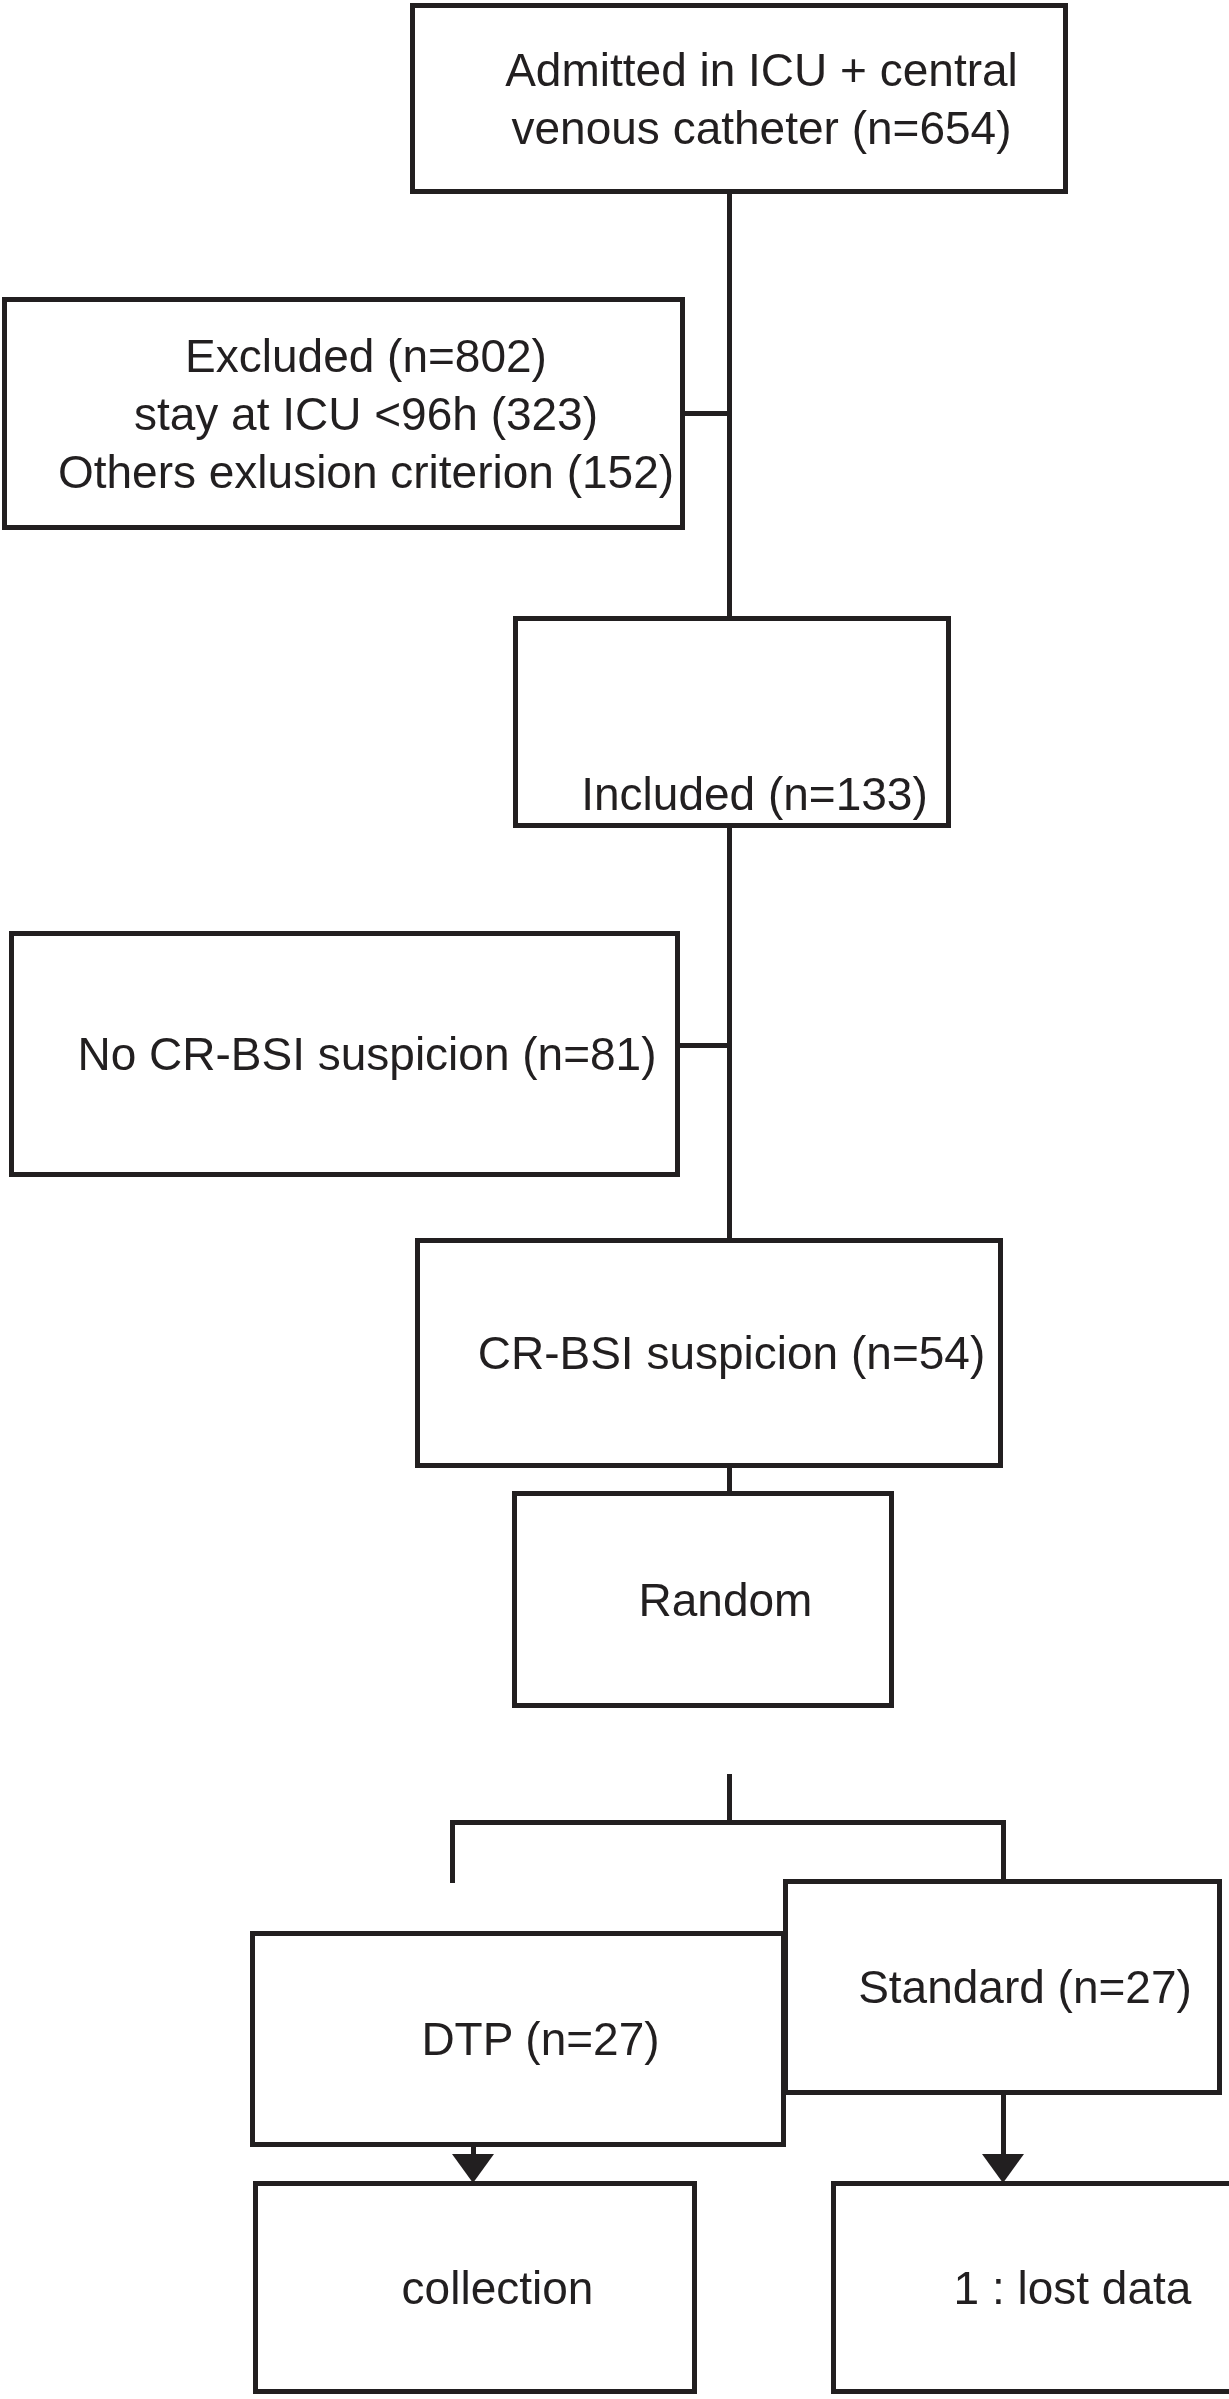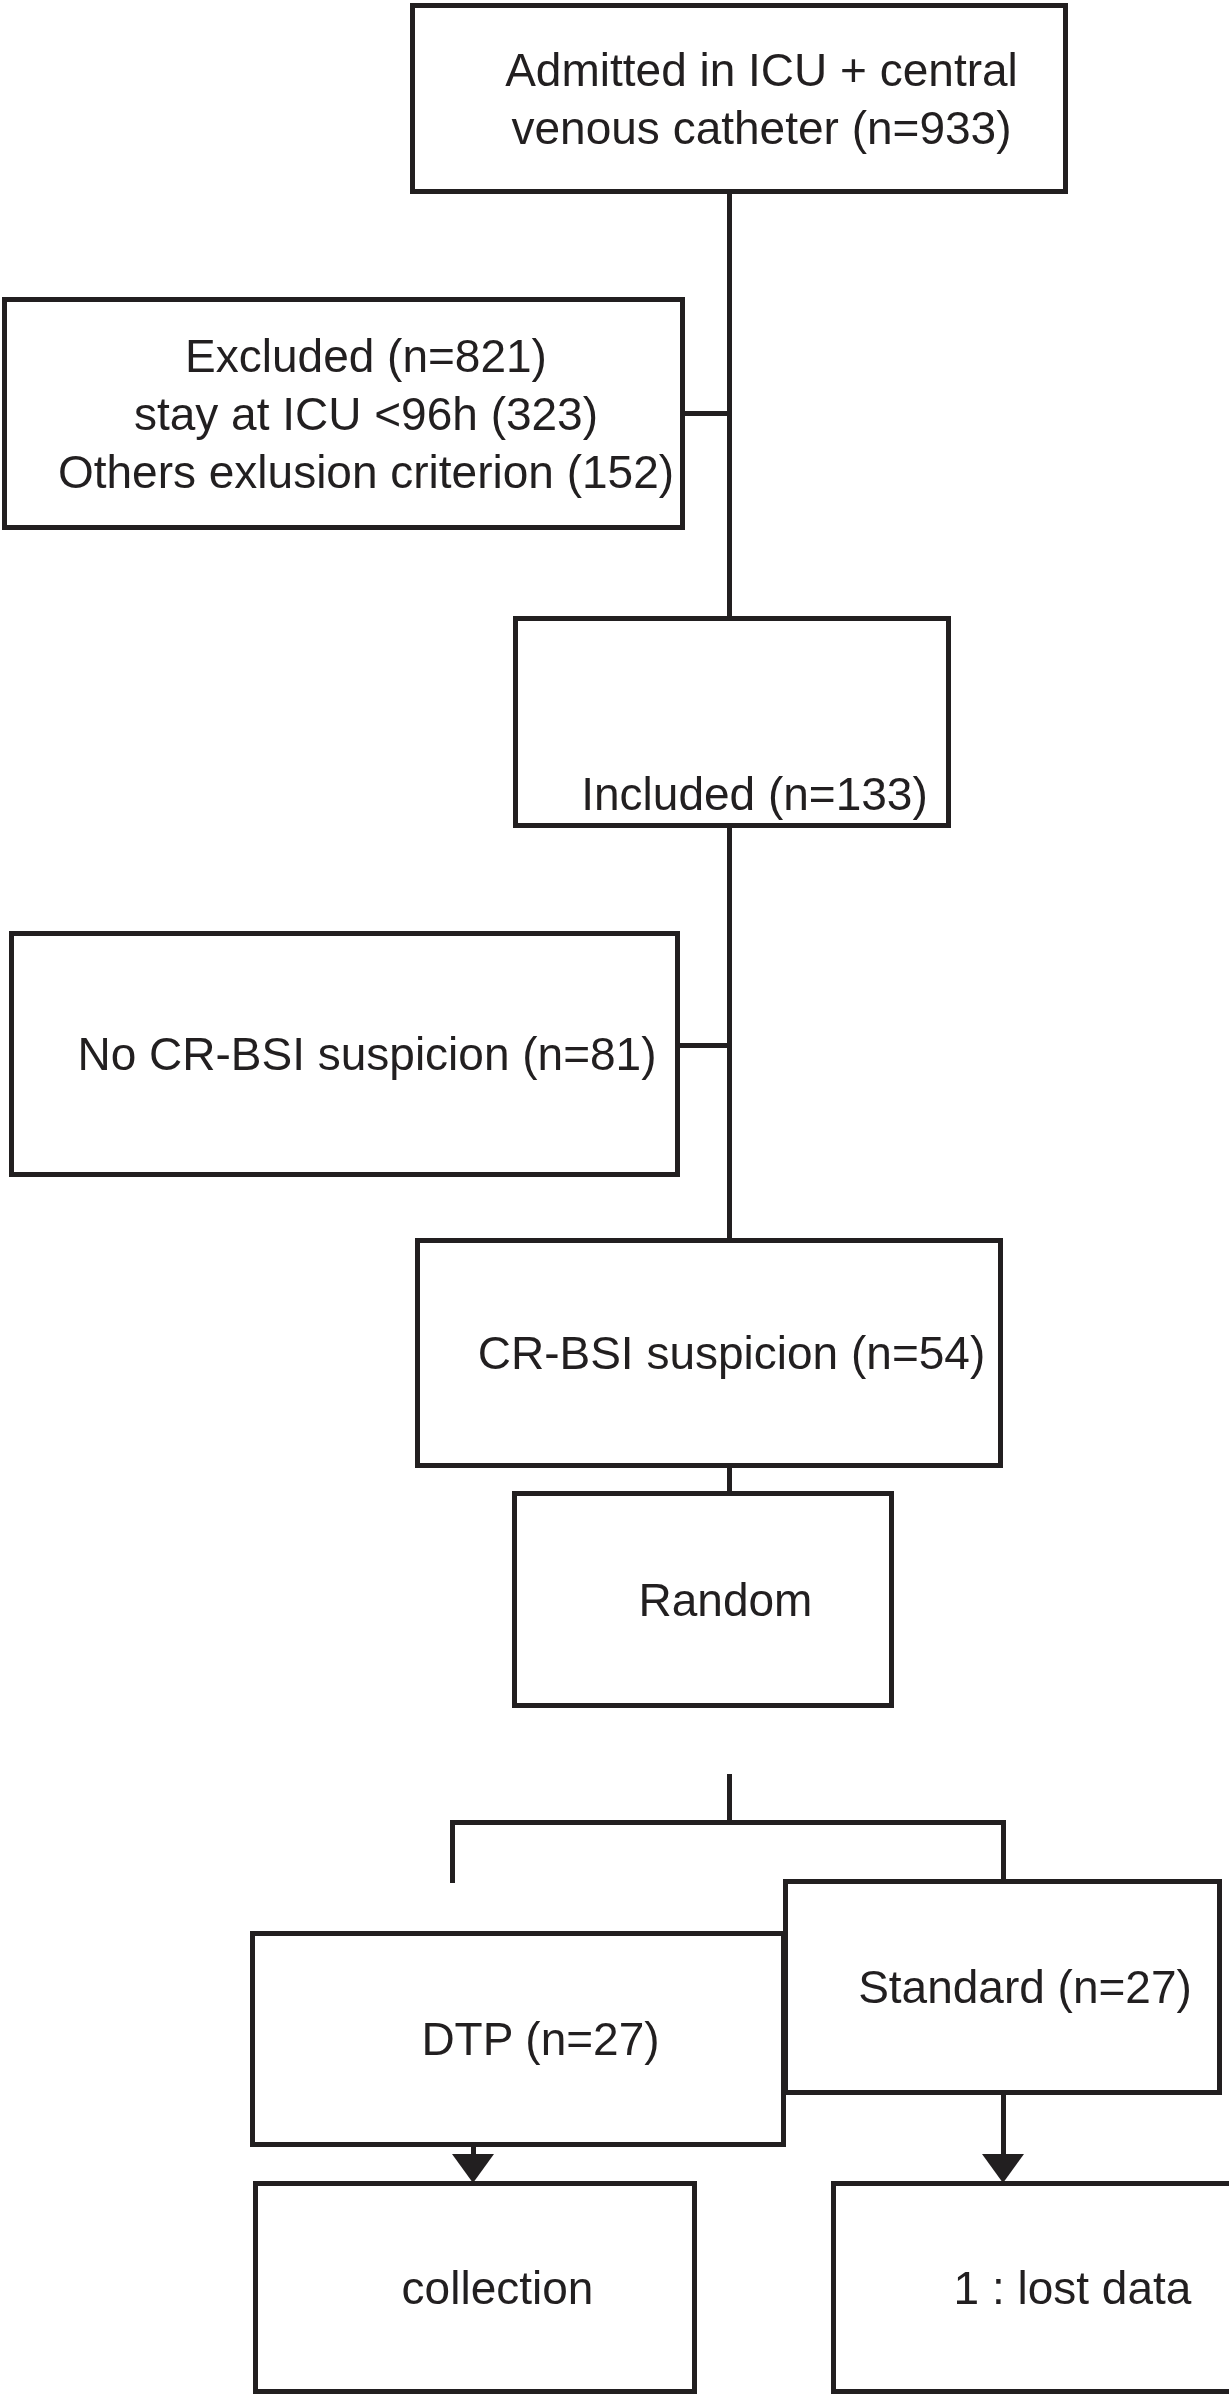--- a/index.html
+++ b/index.html
@@ -66,25 +66,25 @@
   <div class="vline" style="left:1001px; top:1820px; height:63px;"></div>
 
   <div class="vline" style="left:471px; top:2093px; height:66px;"></div>
   <div class="arrowhead" style="left:452px; top:2154px;"></div>
 
   <div class="vline" style="left:1001px; top:2093px; height:66px;"></div>
   <div class="arrowhead" style="left:982px; top:2154px;"></div>
 
   <div class="box" style="left:410px; top:3px; width:658px; height:191px;">
     <div>Admitted in ICU + central</div>
-    <div>venous catheter (n=933)</div>
+    <div>venous catheter (n=654)</div>
   </div>
 
   <div class="box" style="left:2px; top:297px; width:683px; height:233px;">
-    <div>Excluded (n=821)</div>
+    <div>Excluded (n=802)</div>
     <div>stay at ICU &lt;96h (323)</div>
     <div>Others exlusion criterion (152)</div>
   </div>
 
   <div class="box" style="left:513px; top:616px; width:438px; height:212px;justify-content:flex-end;">
     <div>Included (n=133)</div>
   </div>
 
   <div class="box" style="left:9px; top:931px; width:671px; height:246px;">
     <div>No CR-BSI suspicion (n=81)</div>

